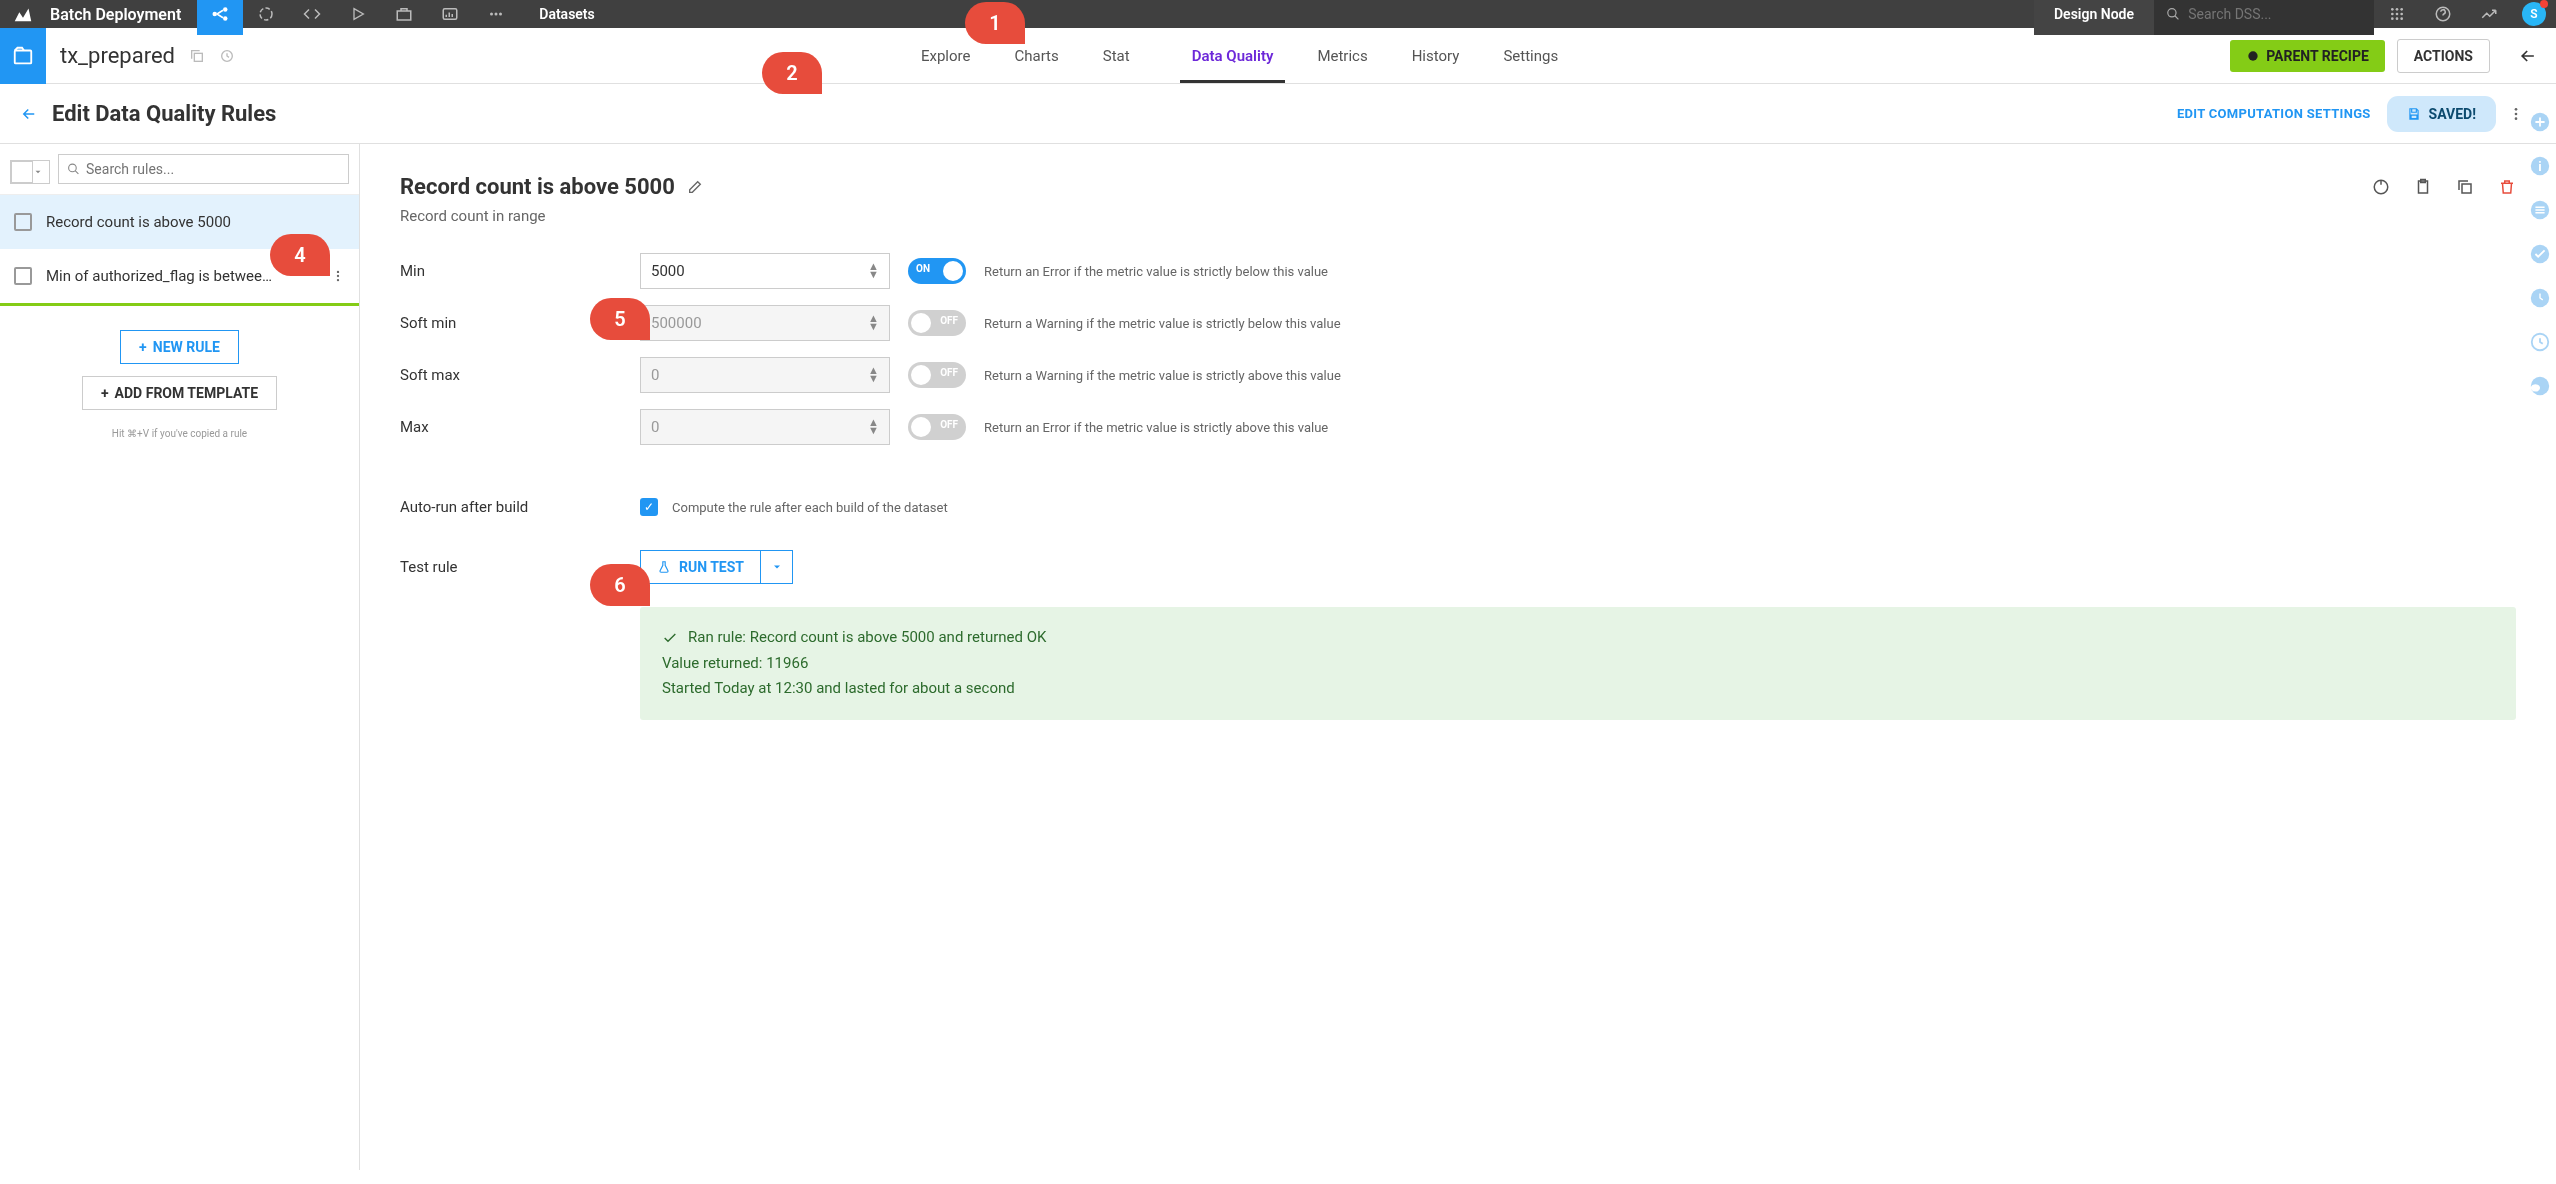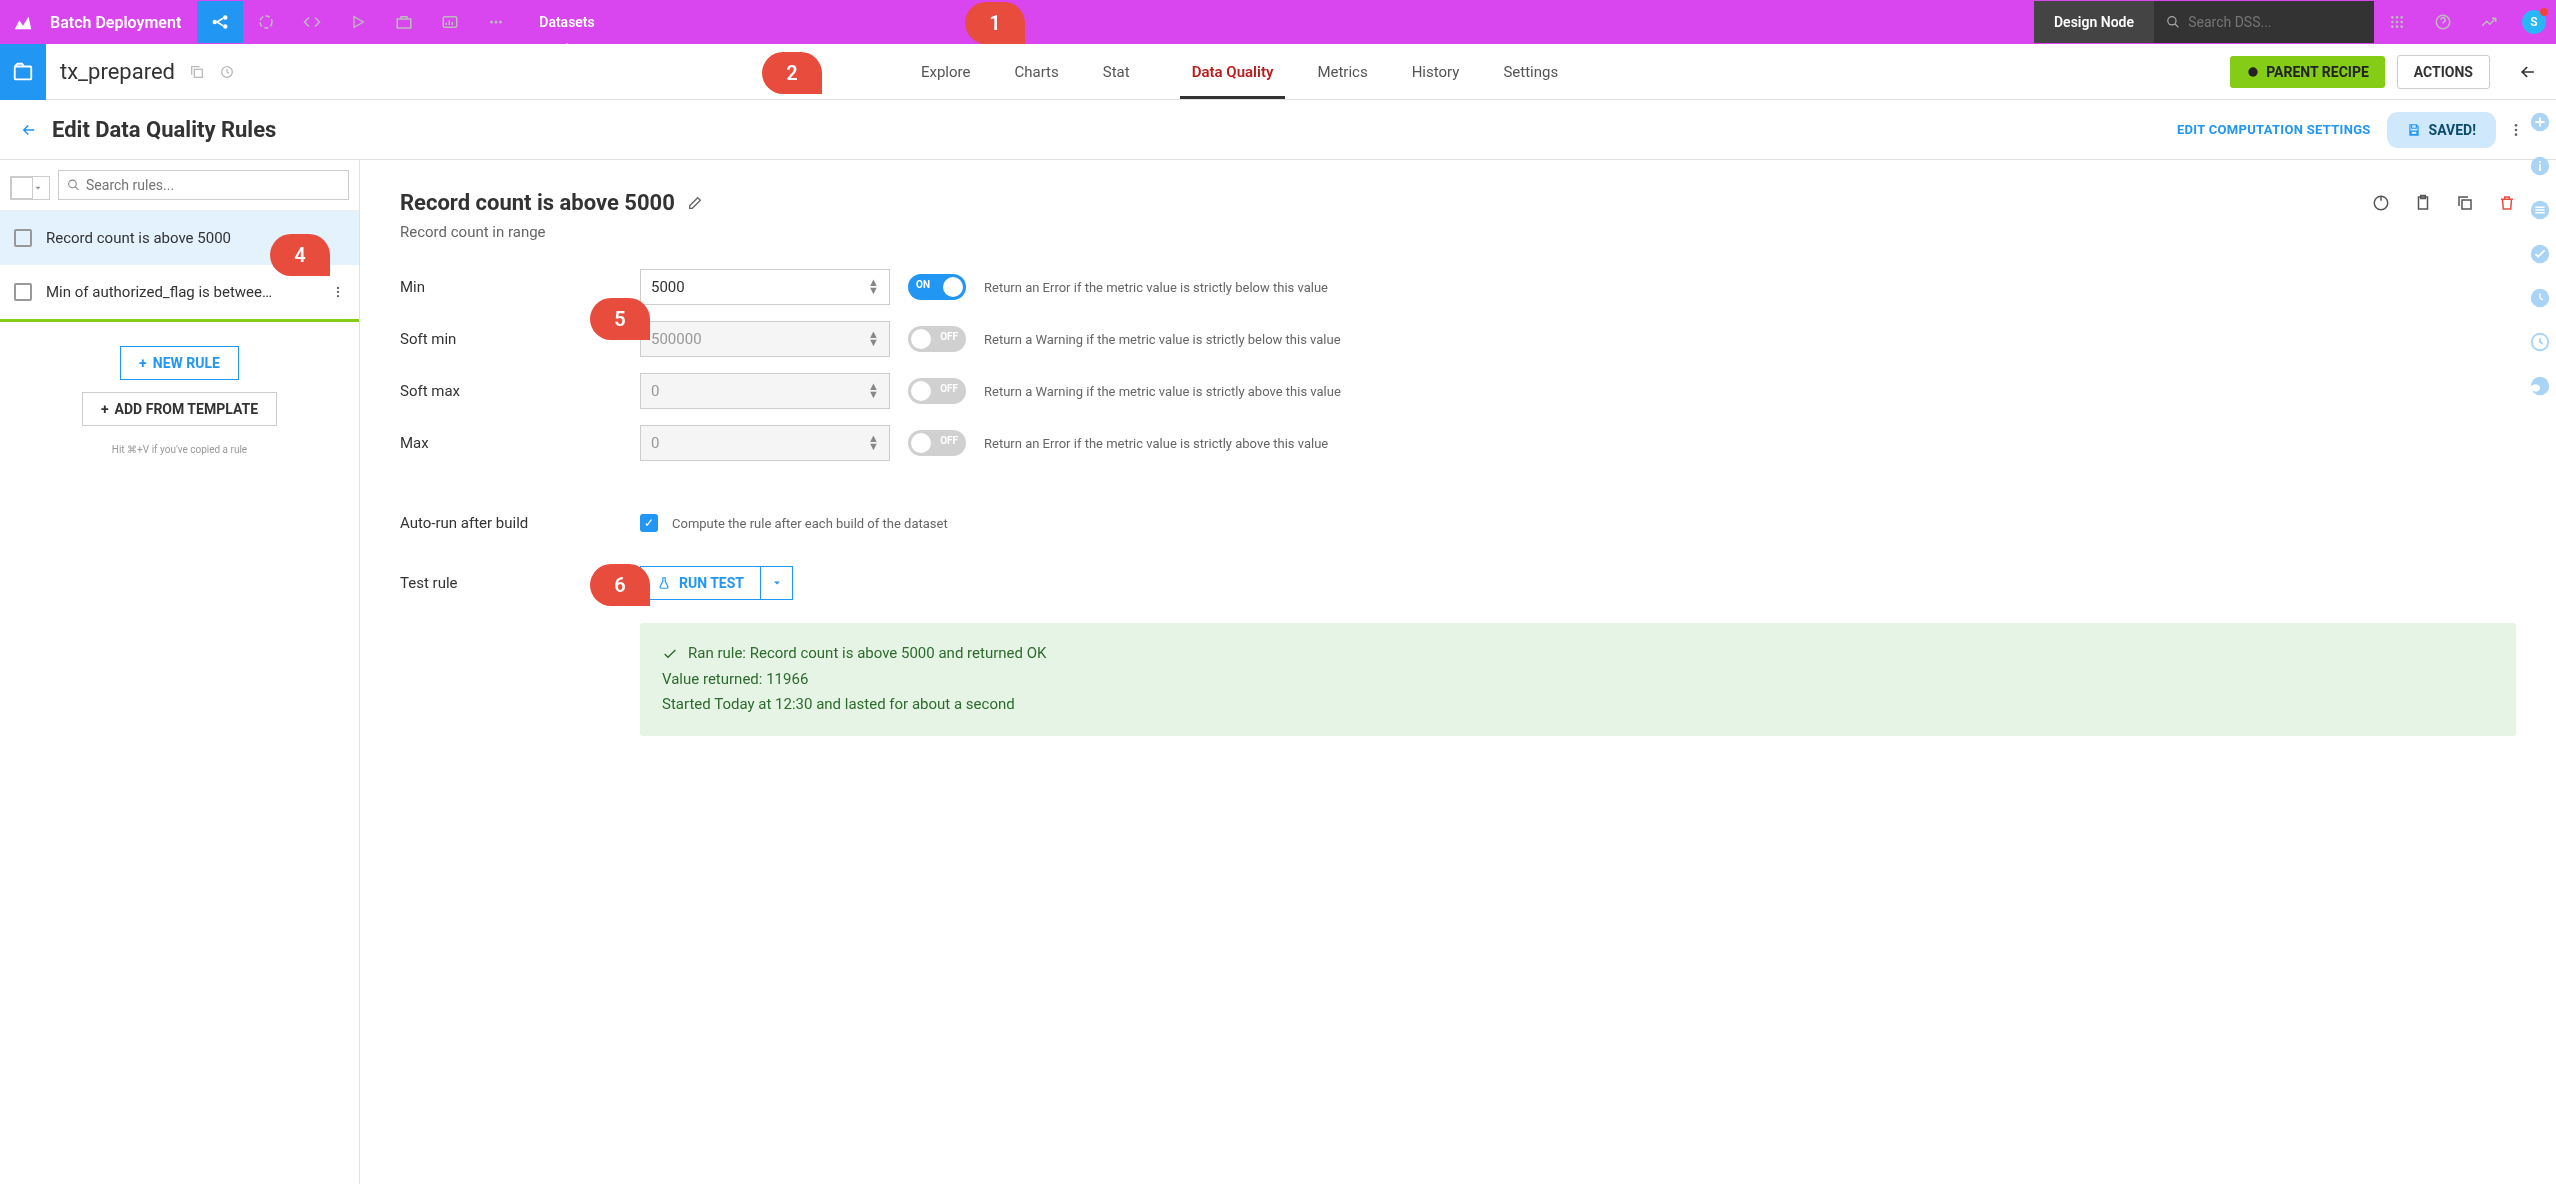--- a/index.html
+++ b/index.html
@@ -1,40 +1,40 @@
 <!DOCTYPE html>
 <html><head>
 <meta charset="utf-8">
 <style>
 * { margin: 0; padding: 0; box-sizing: border-box; font-family: -apple-system, BlinkMacSystemFont, "Segoe UI", Roboto, sans-serif; }
 body { background: #fff; color: #333; font-size: 14px; overflow-x: hidden; }
 
 
-.topbar { background: #d946ef; height: 44px; display: flex; align-items: center; color: #fff; }
+.topbar { background: #404040; height: 28px; display: flex; align-items: center; color: #fff; }
 .topbar .logo { width: 46px; display: flex; align-items: center; justify-content: center; }
 .topbar .project-name { font-size: 16px; font-weight: 600; padding: 0 16px 0 4px; }
 .topbar .iconbtn { width: 46px; height: 42px; display: flex; align-items: center; justify-content: center; color: #bbb; }
 .topbar .iconbtn.active { background: #2196f3; color: #fff; }
 .topbar .tablabel { padding: 0 20px; font-weight: 600; color: #fff; height: 42px; display: flex; align-items: center; position: relative; }
 .topbar .tablabel.active::after { content: ''; position: absolute; bottom: -6px; left: 50%; margin-left: -6px; width: 0; height: 0; border-left: 6px solid transparent; border-right: 6px solid transparent; border-bottom: 6px solid #fff; }
 .topbar .spacer { flex: 1; }
 .topbar .design-node { background: #444; padding: 0 20px; height: 42px; display: flex; align-items: center; font-weight: 600; position: relative; }
 .topbar .search { background: #333; display: flex; align-items: center; padding: 0 12px; width: 220px; height: 42px; }
 .topbar .search input { background: transparent; border: none; color: #ccc; outline: none; margin-left: 8px; width: 100%; font-size: 14px; }
 .topbar .avatar { width: 24px; height: 24px; border-radius: 50%; background: #29b6f6; color: #fff; display: flex; align-items: center; justify-content: center; font-size: 12px; font-weight: 600; margin: 0 10px; position: relative; }
 .topbar .avatar .dot { position: absolute; top: -2px; right: -2px; width: 8px; height: 8px; background: #f44336; border-radius: 50%; }
 
 
 .titlerow { height: 56px; display: flex; align-items: center; border-bottom: 1px solid #e0e0e0; }
 .titlerow .foldericon { width: 46px; height: 56px; background: #2196f3; display: flex; align-items: center; justify-content: center; color: #fff; }
 .titlerow .dsname { font-size: 22px; padding: 0 14px; }
 .titlerow .smicn { color: #bbb; margin-right: 14px; }
 .titlerow .tabnav { display: flex; margin-left: auto; margin-right: auto; align-self: stretch; }
 .titlerow .tabnav .tab { padding: 0 22px; display: flex; align-items: center; color: #555; font-size: 15px; position: relative; }
-.titlerow .tabnav .tab.active { font-weight: 600; color: #b91c1c; }
+.titlerow .tabnav .tab.active { font-weight: 600; color: #6d28d9; }
 .titlerow .tabnav .tab.active::after { content: ''; position: absolute; left: 10px; right: 10px; bottom: 0; height: 3px; background: #333; }
 .titlerow .parentrecipe { background: #84cc16; color: #222; font-weight: 700; padding: 8px 16px; border-radius: 3px; margin-right: 12px; display: flex; align-items: center; gap: 6px; }
 .titlerow .actionsbtn { border: 1px solid #ccc; padding: 8px 16px; font-weight: 700; border-radius: 3px; margin-right: 10px; }
 .titlerow .backarrow { padding: 0 18px; color: #333; }
 
 
 .subheader { height: 60px; display: flex; align-items: center; padding: 0 20px; border-bottom: 1px solid #e0e0e0; }
 .subheader .back { color: #2196f3; margin-right: 14px; }
 .subheader h1 { font-size: 22px; font-weight: 700; }
 .subheader .spacer { flex: 1; }

